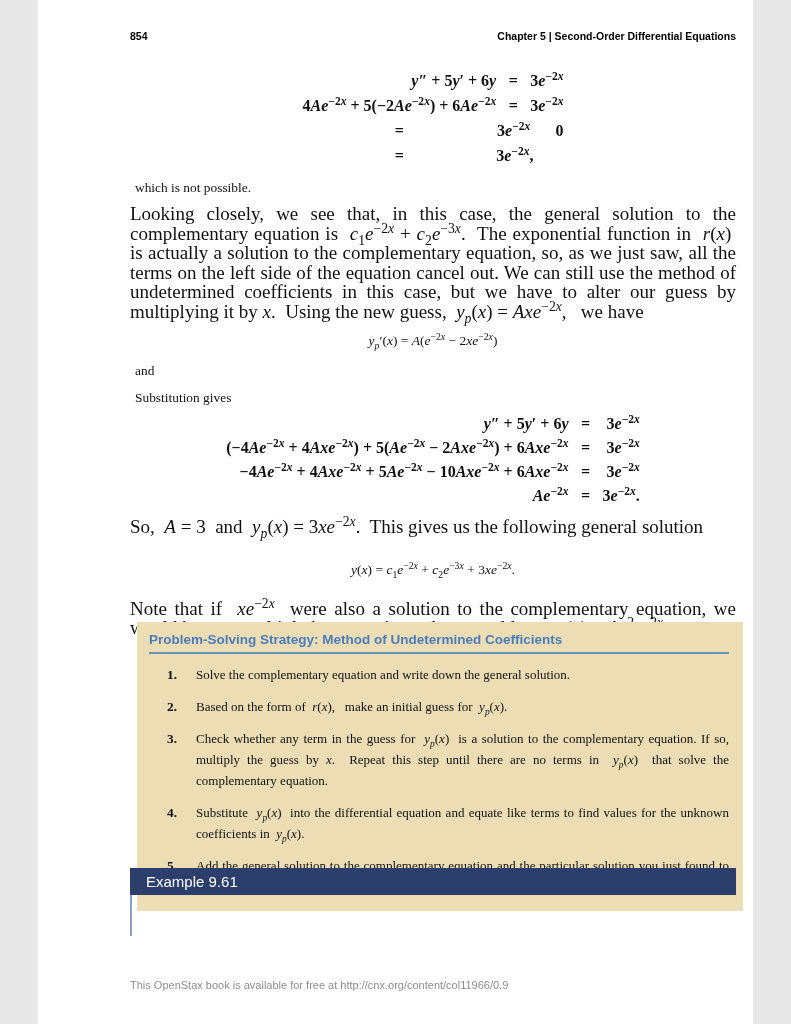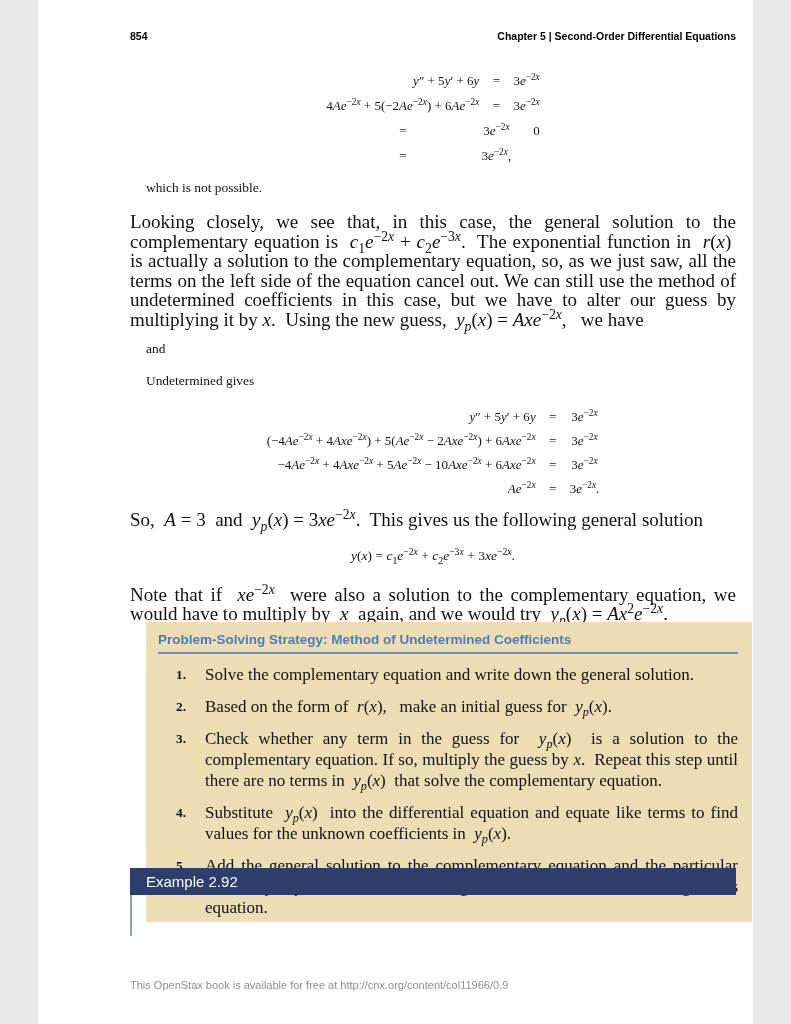--- a/index.html
+++ b/index.html
@@ -15,44 +15,44 @@
   .page-header {
     position:absolute; top:30px; left:92px; width:606px;
     display:flex; justify-content:space-between; align-items:baseline;
     font-family:"Liberation Sans", sans-serif; font-size:10.5px; font-weight:bold; color:#000;
   }
 
   .content { position:absolute; top:68px; left:92px; width:606px; }
 
   .eqgrid {
     display:grid; grid-template-columns:auto 34px auto;
-    width:max-content; margin:0 auto; font-size:13px;
+    width:max-content; margin:0 auto; font-size:16px;font-weight:bold;
   }
   .eqgrid .lhs { text-align:right; line-height:25px; }
   .eqgrid .eqs { text-align:center; line-height:25px; }
-  .eqgrid .rhs { text-align:center; line-height:25px; }
+  .eqgrid .rhs { text-align:right; line-height:25px; }
   .eqgrid.tight .lhs, .eqgrid.tight .eqs, .eqgrid.tight .rhs { line-height:24px; }
 
   .para { font-size:19px; line-height:19.5px; text-align:justify; margin:0; }
-  .lead-word { font-size:13.4px; line-height:16px; margin:16px; }
+  .lead-word { font-size:13.4px; line-height:16px; margin:5px; }
 
   .ctr-eq { text-align:center; font-size:13.5px; line-height:20px; margin:0; }
 
   .strategy-box {
-    position:absolute; top:622px; left:108px; width:606px;
-    box-sizing:border-box; padding:10px 14px 4px 12px;
+    position:absolute; top:622px; left:99px; width:606px;
+    box-sizing:border-box; padding:10px 14px 14px 12px;
   }
   .strategy-title {
     font-family:"Liberation Sans", sans-serif; font-weight:bold; font-size:13.5px;
     padding-bottom:5px; border-bottom:2px solid;
   }
   .strategy-list { margin-top:10px; display:flex; flex-direction:column; gap:11px; padding-left:18px; }
   .strategy-item { display:flex; gap:9px; }
   .strategy-item .num { font-weight:bold; font-size:13.3px; width:20px; flex:none; text-align:left; line-height:21px; }
-  .strategy-item .txt { font-size:17px; line-height:21px; text-align:justify; }
+  .strategy-item .txt { font-size:13px; line-height:21px; text-align:justify; }
 
   .example-bar {
     position:absolute; top:868px; left:92px; width:606px; height:27px;
     display:flex; align-items:center;
     font-family:"Liberation Sans", sans-serif; font-size:15px; color:#ffffff;
   }
   .example-bar .label { padding-left:16px; }
   .example-tail { position:absolute; top:895px; left:92px; width:2px; height:41px; }
 
   .page-footer {
@@ -83,44 +83,45 @@
       <span class="rhs">3<i>e</i><sup>−2<i>x</i></sup></span>
       <span class="lhs">0</span>
       <span class="eqs">=</span>
       <span class="rhs">3<i>e</i><sup>−2<i>x</i></sup>,</span>
     </div>
 
     <p class="lead-word" style="margin-top:12px;">which is not possible.</p>
 
     <p class="para" style="margin-top:8px;">Looking closely, we see that, in this case, the general solution to the complementary equation is &nbsp;<i>c</i><sub>1</sub><i>e</i><sup>−2<i>x</i></sup> + <i>c</i><sub>2</sub><i>e</i><sup>−3<i>x</i></sup>.&nbsp; The exponential function in &nbsp;<i>r</i>(<i>x</i>)&nbsp; is actually a solution to the complementary equation, so, as we just saw, all the terms on the left side of the equation cancel out. We can still use the method of undetermined coefficients in this case, but we have to alter our guess by multiplying it by <i>x</i>.&nbsp; Using the new guess, &nbsp;<i>y</i><sub><i>p</i></sub>(<i>x</i>) = <i>Axe</i><sup>−2<i>x</i></sup>,&nbsp;&nbsp; we have</p>
 
+    <p class="ctr-eq" style="margin-top:10px;"><i>y</i><sub><i>p</i></sub>′(<i>x</i>) = <i>A</i>(<i>e</i><sup>−2<i>x</i></sup> − 2<i>xe</i><sup>−2<i>x</i></sup>)</p>
 
     <p class="lead-word" style="margin-top:12px;">and</p>
 
 
-    <p class="lead-word" style="margin-top:11px;">Undetermined gives</p>
+    <p class="lead-word" style="margin-top:11px;">Substitution gives</p>
 
     <div class="eqgrid tight" style="margin-top:6px;">
       <span class="lhs"><i>y</i>″ + 5<i>y</i>′ + 6<i>y</i></span>
       <span class="eqs">=</span>
       <span class="rhs">3<i>e</i><sup>−2<i>x</i></sup></span>
       <span class="lhs">(−4<i>Ae</i><sup>−2<i>x</i></sup> + 4<i>Axe</i><sup>−2<i>x</i></sup>) + 5(<i>Ae</i><sup>−2<i>x</i></sup> − 2<i>Axe</i><sup>−2<i>x</i></sup>) + 6<i>Axe</i><sup>−2<i>x</i></sup></span>
       <span class="eqs">=</span>
       <span class="rhs">3<i>e</i><sup>−2<i>x</i></sup></span>
       <span class="lhs">−4<i>Ae</i><sup>−2<i>x</i></sup> + 4<i>Axe</i><sup>−2<i>x</i></sup> + 5<i>Ae</i><sup>−2<i>x</i></sup> − 10<i>Axe</i><sup>−2<i>x</i></sup> + 6<i>Axe</i><sup>−2<i>x</i></sup></span>
       <span class="eqs">=</span>
       <span class="rhs">3<i>e</i><sup>−2<i>x</i></sup></span>
       <span class="lhs"><i>Ae</i><sup>−2<i>x</i></sup></span>
       <span class="eqs">=</span>
       <span class="rhs">3<i>e</i><sup>−2<i>x</i></sup>.</span>
     </div>
 
     <p class="para" style="margin-top:9px;">So, &nbsp;<i>A</i> = 3&nbsp; and &nbsp;<i>y</i><sub><i>p</i></sub>(<i>x</i>) = 3<i>xe</i><sup>−2<i>x</i></sup>.&nbsp; This gives us the following general solution</p>
 
-    <p class="ctr-eq" style="margin-top:16px;"><i>y</i>(<i>x</i>) = <i>c</i><sub>1</sub><i>e</i><sup>−2<i>x</i></sup> + <i>c</i><sub>2</sub><i>e</i><sup>−3<i>x</i></sup> + 3<i>xe</i><sup>−2<i>x</i></sup>.</p>
+    <p class="ctr-eq" style="margin-top:23px;"><i>y</i>(<i>x</i>) = <i>c</i><sub>1</sub><i>e</i><sup>−2<i>x</i></sup> + <i>c</i><sub>2</sub><i>e</i><sup>−3<i>x</i></sup> + 3<i>xe</i><sup>−2<i>x</i></sup>.</p>
 
     <p class="para" style="margin-top:19px;">Note that if &nbsp;<i>xe</i><sup>−2<i>x</i></sup>&nbsp; were also a solution to the complementary equation, we would have to multiply by &nbsp;<i>x</i>&nbsp; again, and we would try &nbsp;<i>y</i><sub><i>p</i></sub>(<i>x</i>) = <i>Ax</i><sup>2</sup><i>e</i><sup>−2<i>x</i></sup>.</p>
 
   </div>
 
   <div class="strategy-box" style="background: rgb(237, 221, 181);">
     <div class="strategy-title" style="color: rgb(74, 125, 187); border-bottom-color: rgb(107, 145, 189);">Problem-Solving Strategy: Method of Undetermined Coefficients</div>
     <div class="strategy-list">
       <div class="strategy-item">
         <span class="num">1.</span>
@@ -139,19 +140,19 @@
         <span class="txt">Substitute &nbsp;<i>y</i><sub><i>p</i></sub>(<i>x</i>)&nbsp; into the differential equation and equate like terms to find values for the unknown coefficients in &nbsp;<i>y</i><sub><i>p</i></sub>(<i>x</i>).</span>
       </div>
       <div class="strategy-item">
         <span class="num">5.</span>
         <span class="txt">Add the general solution to the complementary equation and the particular solution you just found to obtain the general solution to the nonhomogeneous equation.</span>
       </div>
     </div>
   </div>
 
   <div class="example-bar" style="background: rgb(44, 62, 108);">
-    <span class="label">Example 2.92</span>
+    <span class="label">Example 9.61</span>
   </div>
   <div class="example-tail" style="background: rgb(139, 160, 196);"></div>
 
   <div class="page-footer" style="color: rgb(143, 143, 143);">This OpenStax book is available for free at http://cnx.org/content/col11966/0.9</div>
 
 </div>
 
 </body></html>

